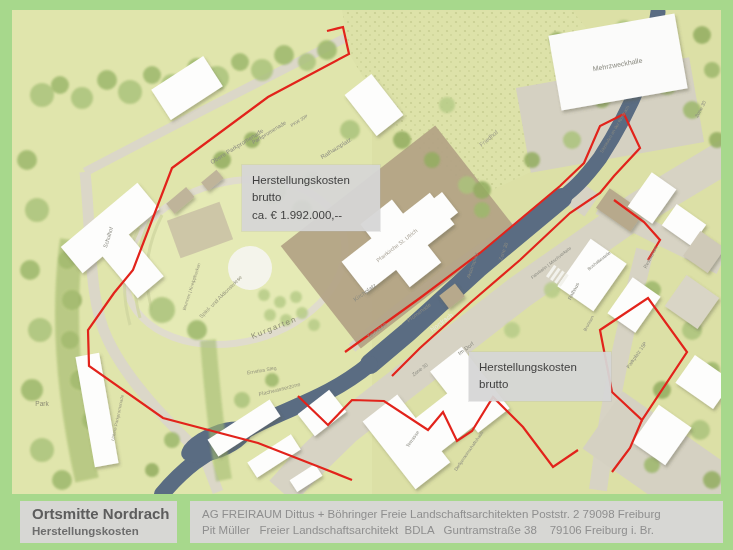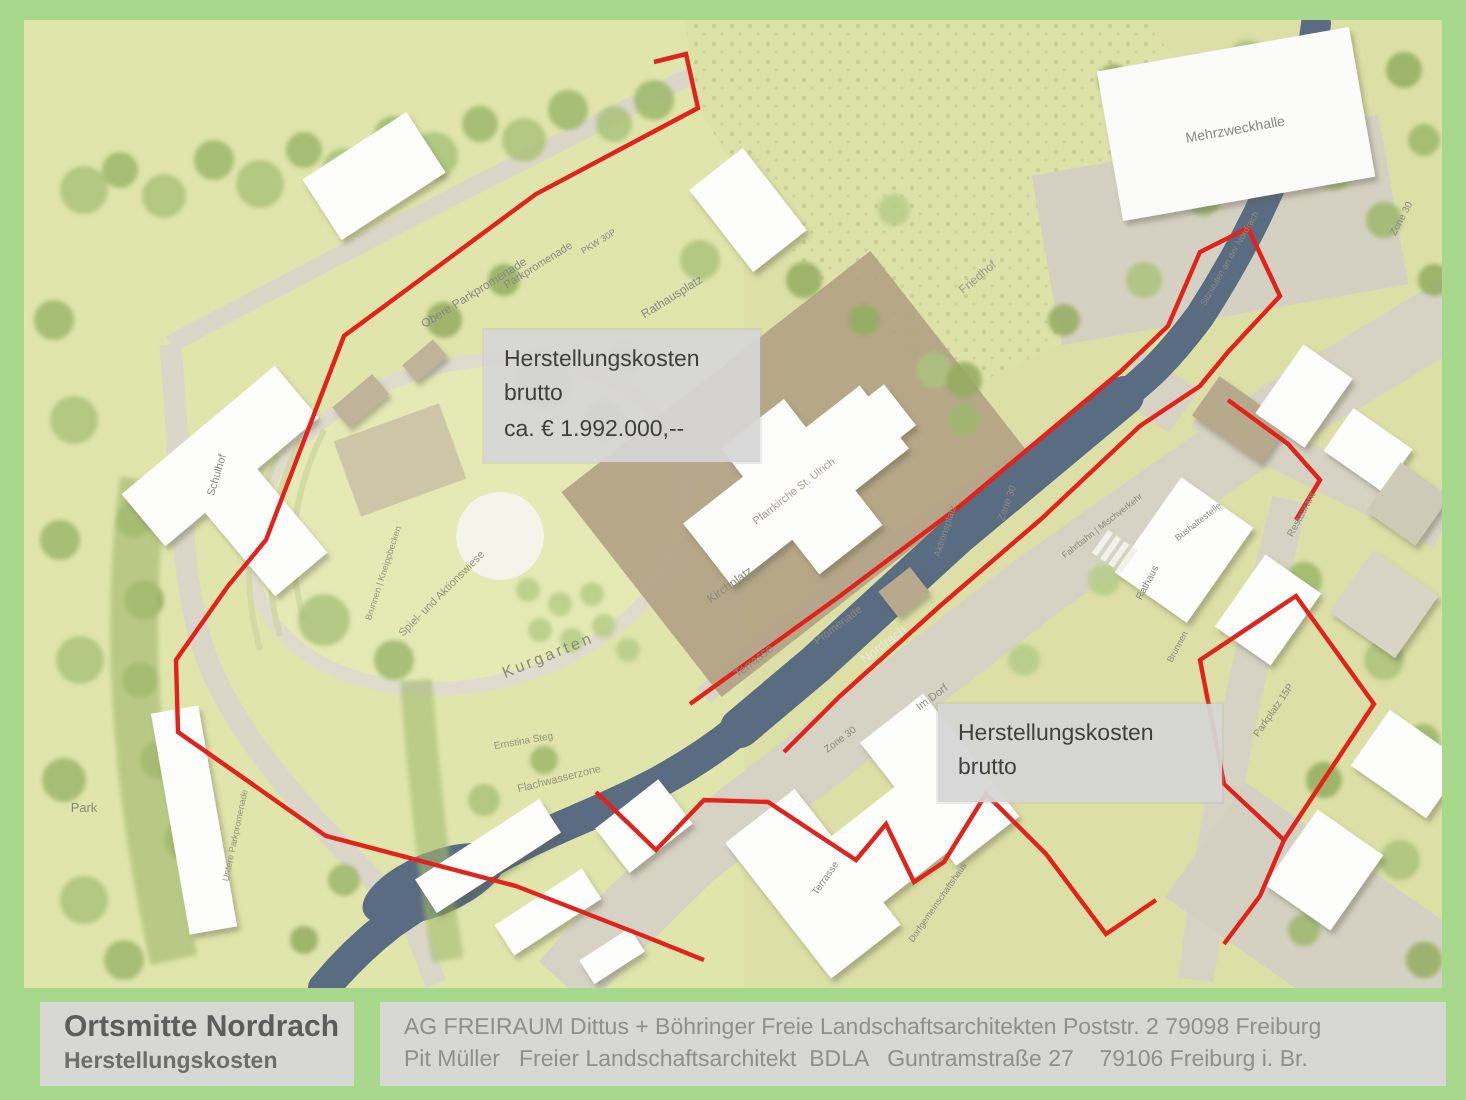--- a/index.html
+++ b/index.html
@@ -276,15 +276,15 @@
   </div>
 </div>
 
 <div class="footer">
   <div class="footer-box" id="footer-title-box">
     <div class="footer-title">Ortsmitte Nordrach</div>
     <div class="footer-subtitle">Herstellungskosten</div>
   </div>
   <div class="footer-box" id="footer-credit-box">
     <div class="credit-line">AG FREIRAUM Dittus + Böhringer Freie Landschaftsarchitekten Poststr. 2 79098 Freiburg</div>
-    <div class="credit-line">Pit Müller   Freier Landschaftsarchitekt  BDLA   Guntramstraße 27    79106 Freiburg i. Br.</div>
+    <div class="credit-line">Pit Müller   Freier Landschaftsarchitekt  BDLA   Guntramstraße 38    79106 Freiburg i. Br.</div>
   </div>
 </div>
 
 </body></html>

